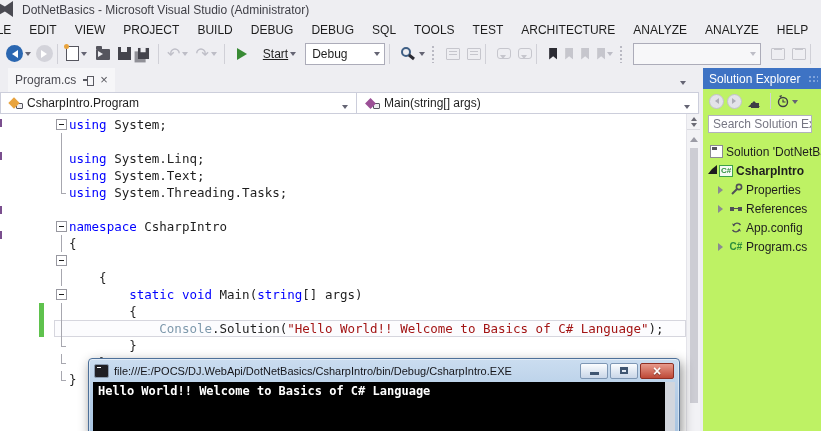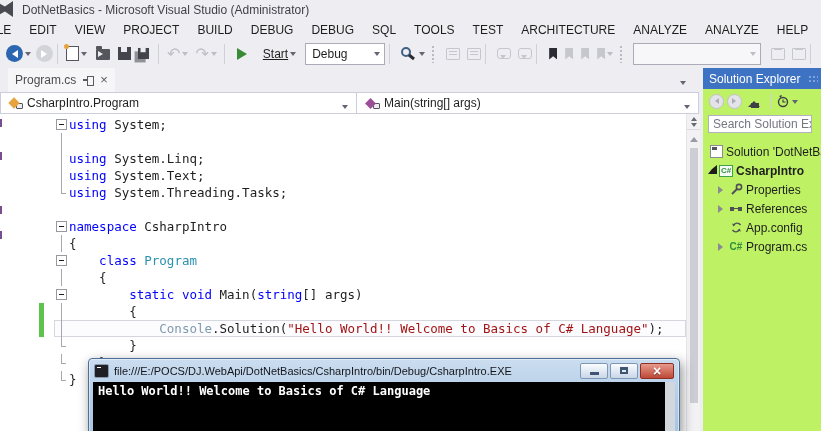--- a/index.html
+++ b/index.html
@@ -331,21 +331,20 @@
           </span>
         </div>
         <div class="code-line">
           <span class="gutter"></span>
           <span class="line-body">
             <span class="fold f-box">
               <span class="fbox">
                 <span class="fminus"></span>
               </span>
             </span>
-            <span class="code"><span class="tok-pln">    </span><span class="tok-kw">class</span><span class="tok-pln"> </span><span class="tok-typ">Program</span></span>
           </span>
         </div>
         <div class="code-line">
           <span class="gutter"></span>
           <span class="line-body">
             <span class="fold f-line"></span>
             <span class="code"><span class="tok-pln">    {</span></span>
           </span>
         </div>
         <div class="code-line">

